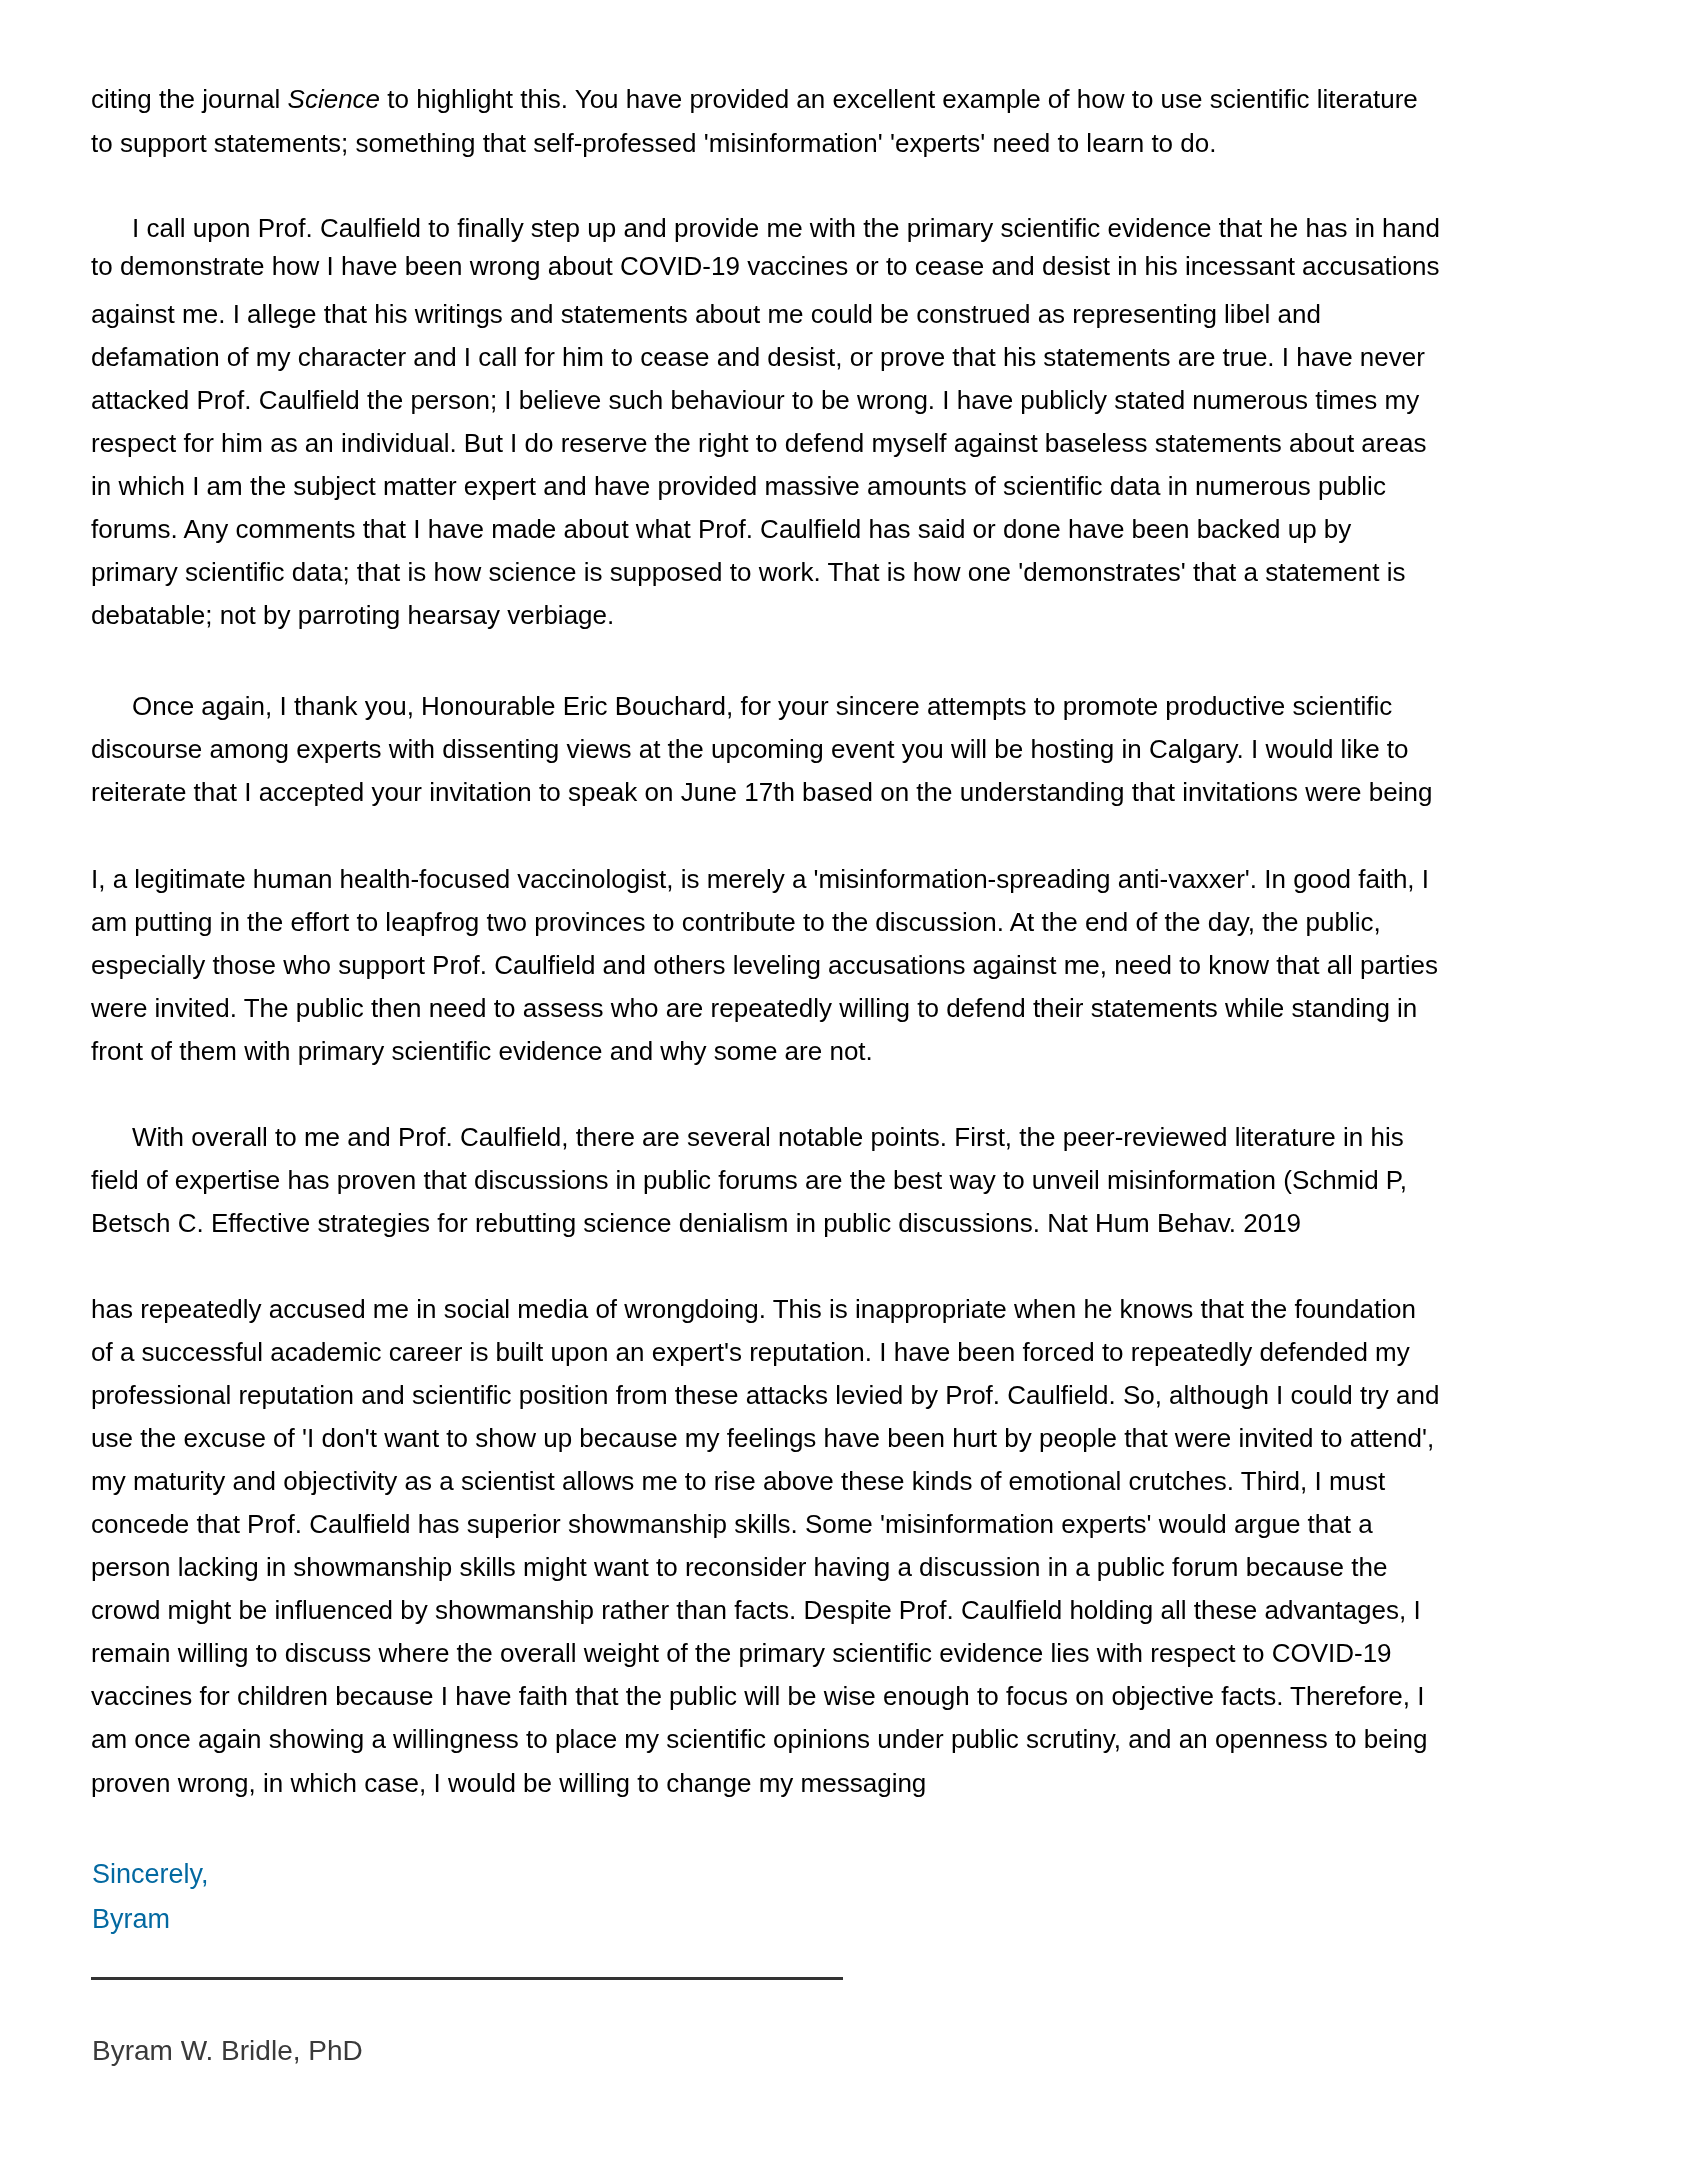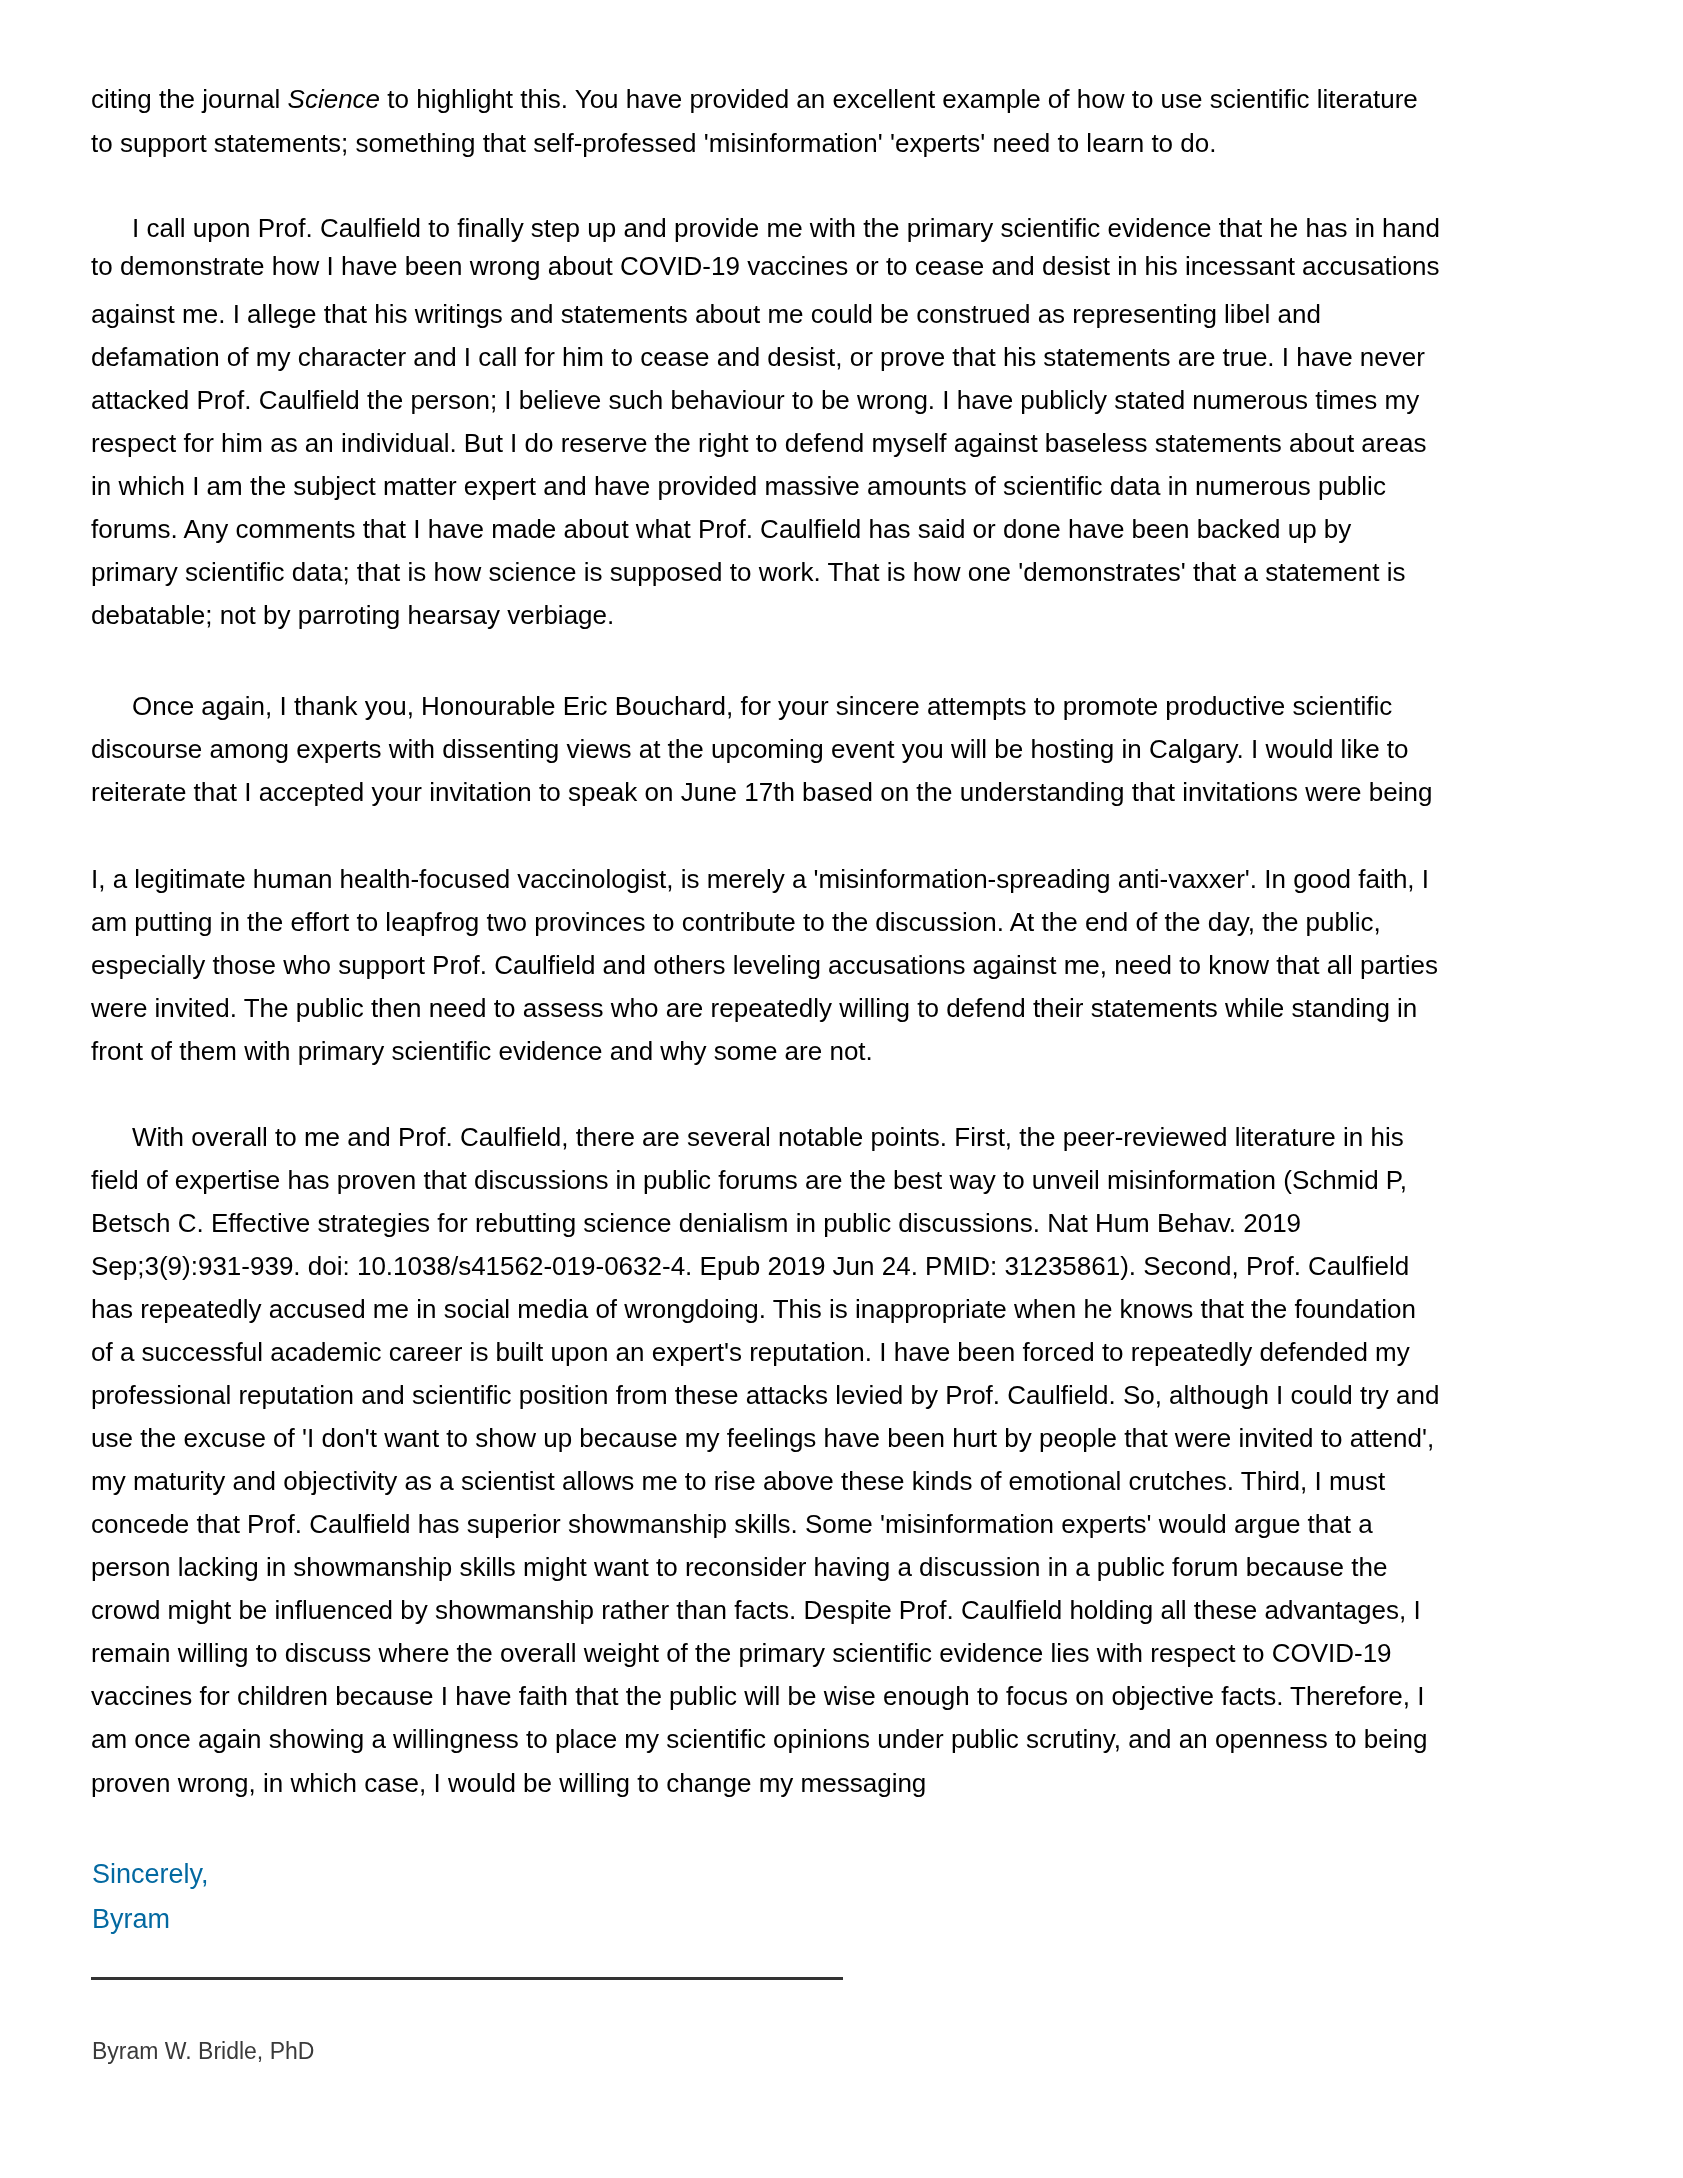--- a/index.html
+++ b/index.html
@@ -39,21 +39,21 @@
     white-space: nowrap;
     font-size: 27px;
     line-height: 32px;
     color: #0369a1;
     transform: translateY(-16px);
   }
   .sig-name {
     position: absolute;
     left: 92px;
     white-space: nowrap;
-    font-size: 23px;
+    font-size: 28px;
     line-height: 28px;
     color: #3a3a3a;
     transform: translateY(-14px);
     text-align: center;
   }
   .sig-rule {
     position: absolute;
     left: 91px;
     top: 1977px;
     width: 752px;
@@ -85,21 +85,20 @@
   <div class="line" style="top:792px">reiterate that I accepted your invitation to speak on June 17th based on the understanding that invitations were being</div>
   <div class="line" style="top:879px">I, a legitimate human health-focused vaccinologist, is merely a 'misinformation-spreading anti-vaxxer'. In good faith, I</div>
   <div class="line" style="top:922px">am putting in the effort to leapfrog two provinces to contribute to the discussion. At the end of the day, the public,</div>
   <div class="line" style="top:965px">especially those who support Prof. Caulfield and others leveling accusations against me, need to know that all parties</div>
   <div class="line" style="top:1008px">were invited. The public then need to assess who are repeatedly willing to defend their statements while standing in</div>
   <div class="line" style="top:1051px">front of them with primary scientific evidence and why some are not.</div>
 
   <div class="line indent" style="top:1137px">With overall to me and Prof. Caulfield, there are several notable points. First, the peer-reviewed literature in his</div>
   <div class="line" style="top:1180px">field of expertise has proven that discussions in public forums are the best way to unveil misinformation (Schmid P,</div>
   <div class="line" style="top:1223px">Betsch C. Effective strategies for rebutting science denialism in public discussions. Nat Hum Behav. 2019</div>
-  <div class="line" style="top:1266px">Sep;3(9):931-939. doi: 10.1038/s41562-019-0632-4. Epub 2019 Jun 24. PMID: 31235861). Second, Prof. Caulfield</div>
   <div class="line" style="top:1309px">has repeatedly accused me in social media of wrongdoing. This is inappropriate when he knows that the foundation</div>
   <div class="line" style="top:1352px">of a successful academic career is built upon an expert's reputation. I have been forced to repeatedly defended my</div>
   <div class="line" style="top:1395px">professional reputation and scientific position from these attacks levied by Prof. Caulfield. So, although I could try and</div>
   <div class="line" style="top:1438px">use the excuse of 'I don't want to show up because my feelings have been hurt by people that were invited to attend',</div>
   <div class="line" style="top:1481px">my maturity and objectivity as a scientist allows me to rise above these kinds of emotional crutches. Third, I must</div>
   <div class="line" style="top:1524px">concede that Prof. Caulfield has superior showmanship skills. Some 'misinformation experts' would argue that a</div>
   <div class="line" style="top:1567px">person lacking in showmanship skills might want to reconsider having a discussion in a public forum because the</div>
   <div class="line" style="top:1610px">crowd might be influenced by showmanship rather than facts. Despite Prof. Caulfield holding all these advantages, I</div>
   <div class="line" style="top:1653px">remain willing to discuss where the overall weight of the primary scientific evidence lies with respect to COVID-19</div>
   <div class="line" style="top:1696px">vaccines for children because I have faith that the public will be wise enough to focus on objective facts. Therefore, I</div>

